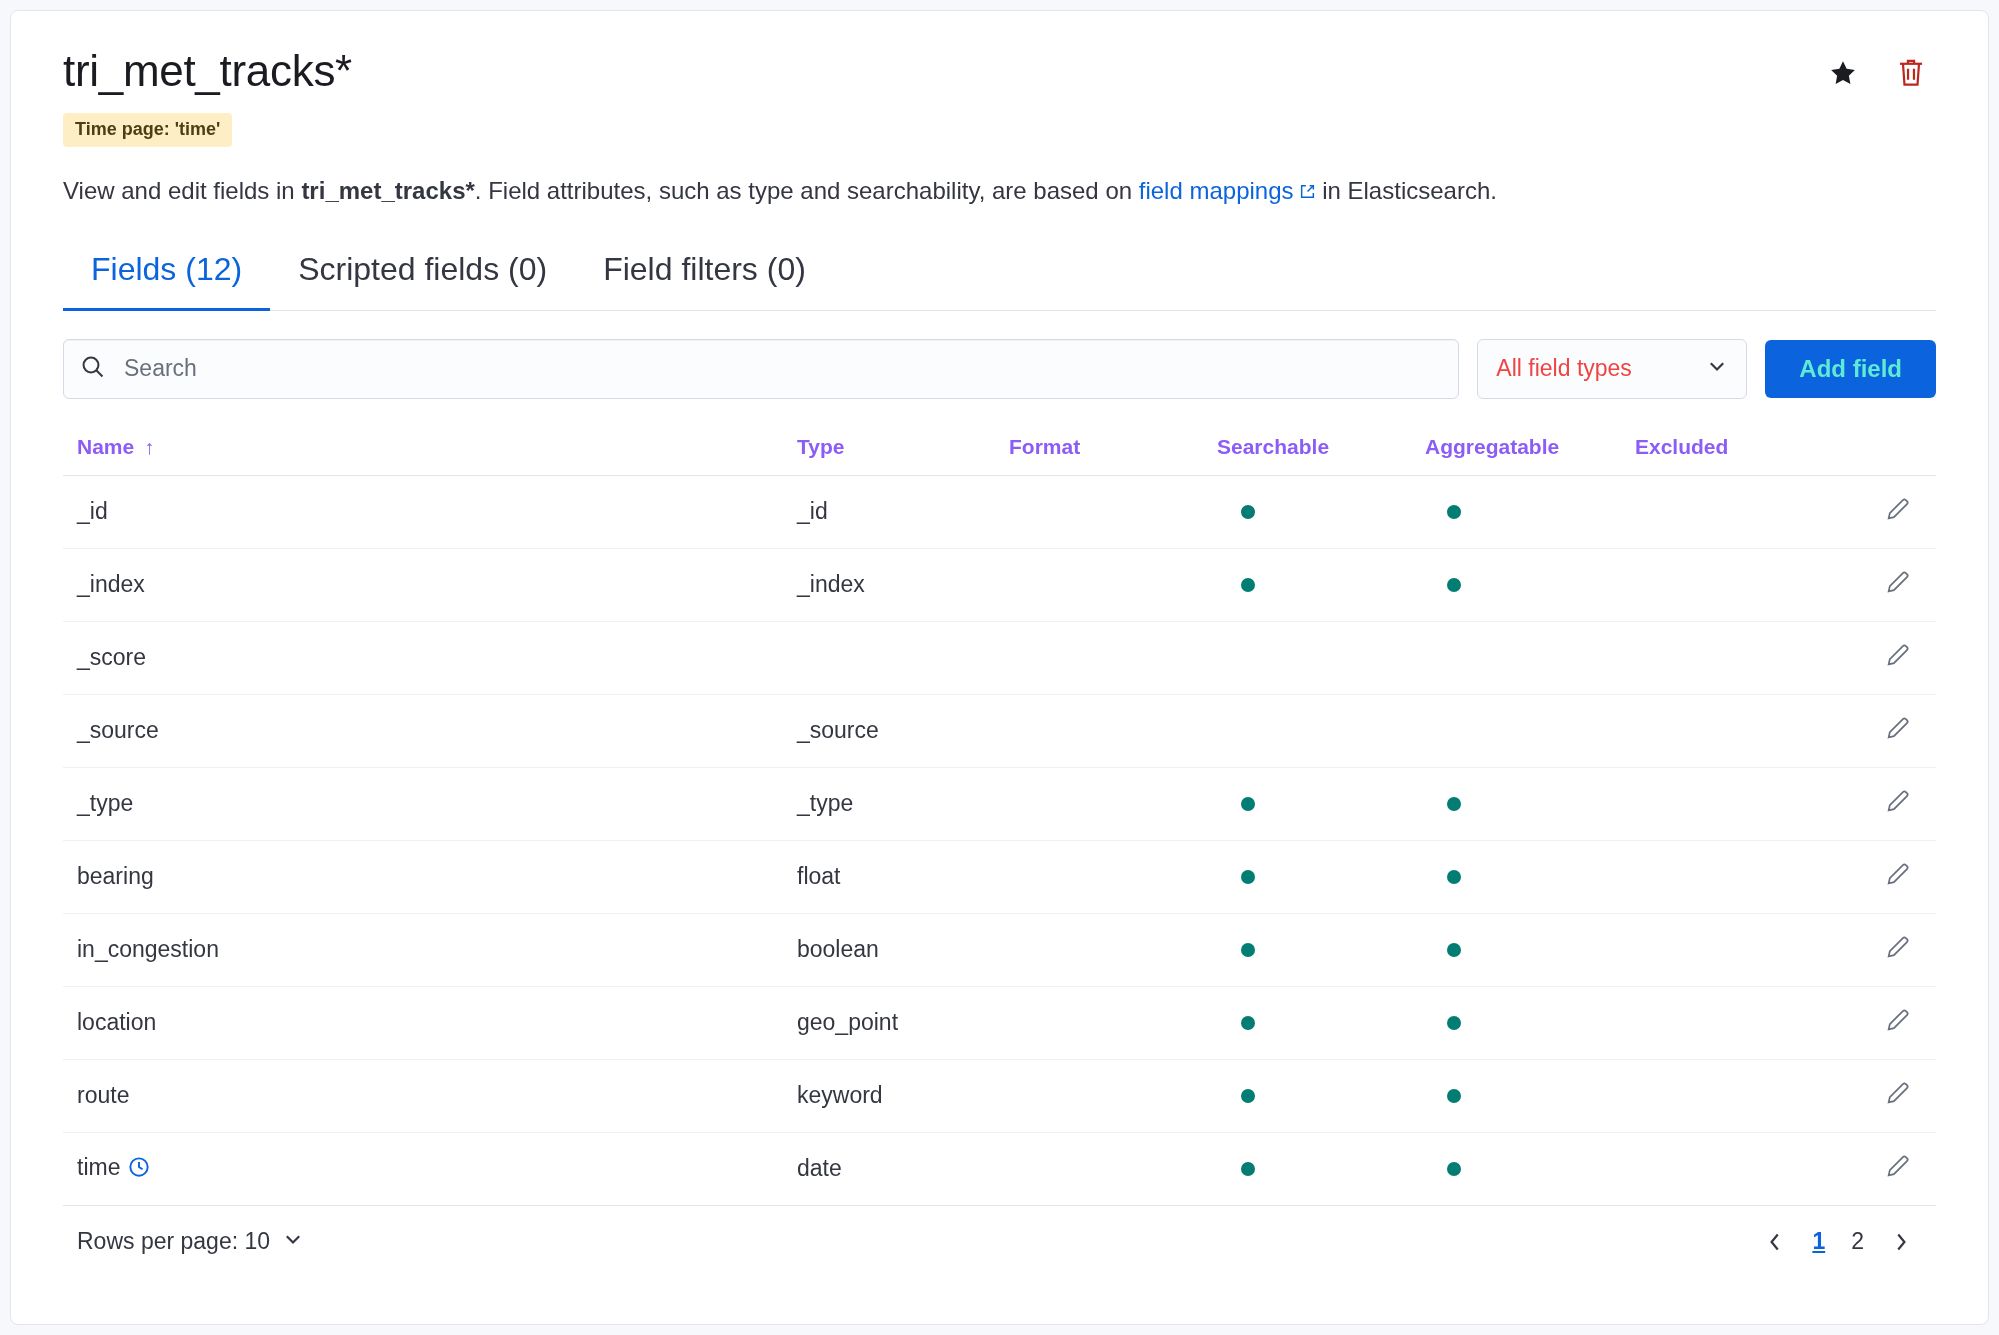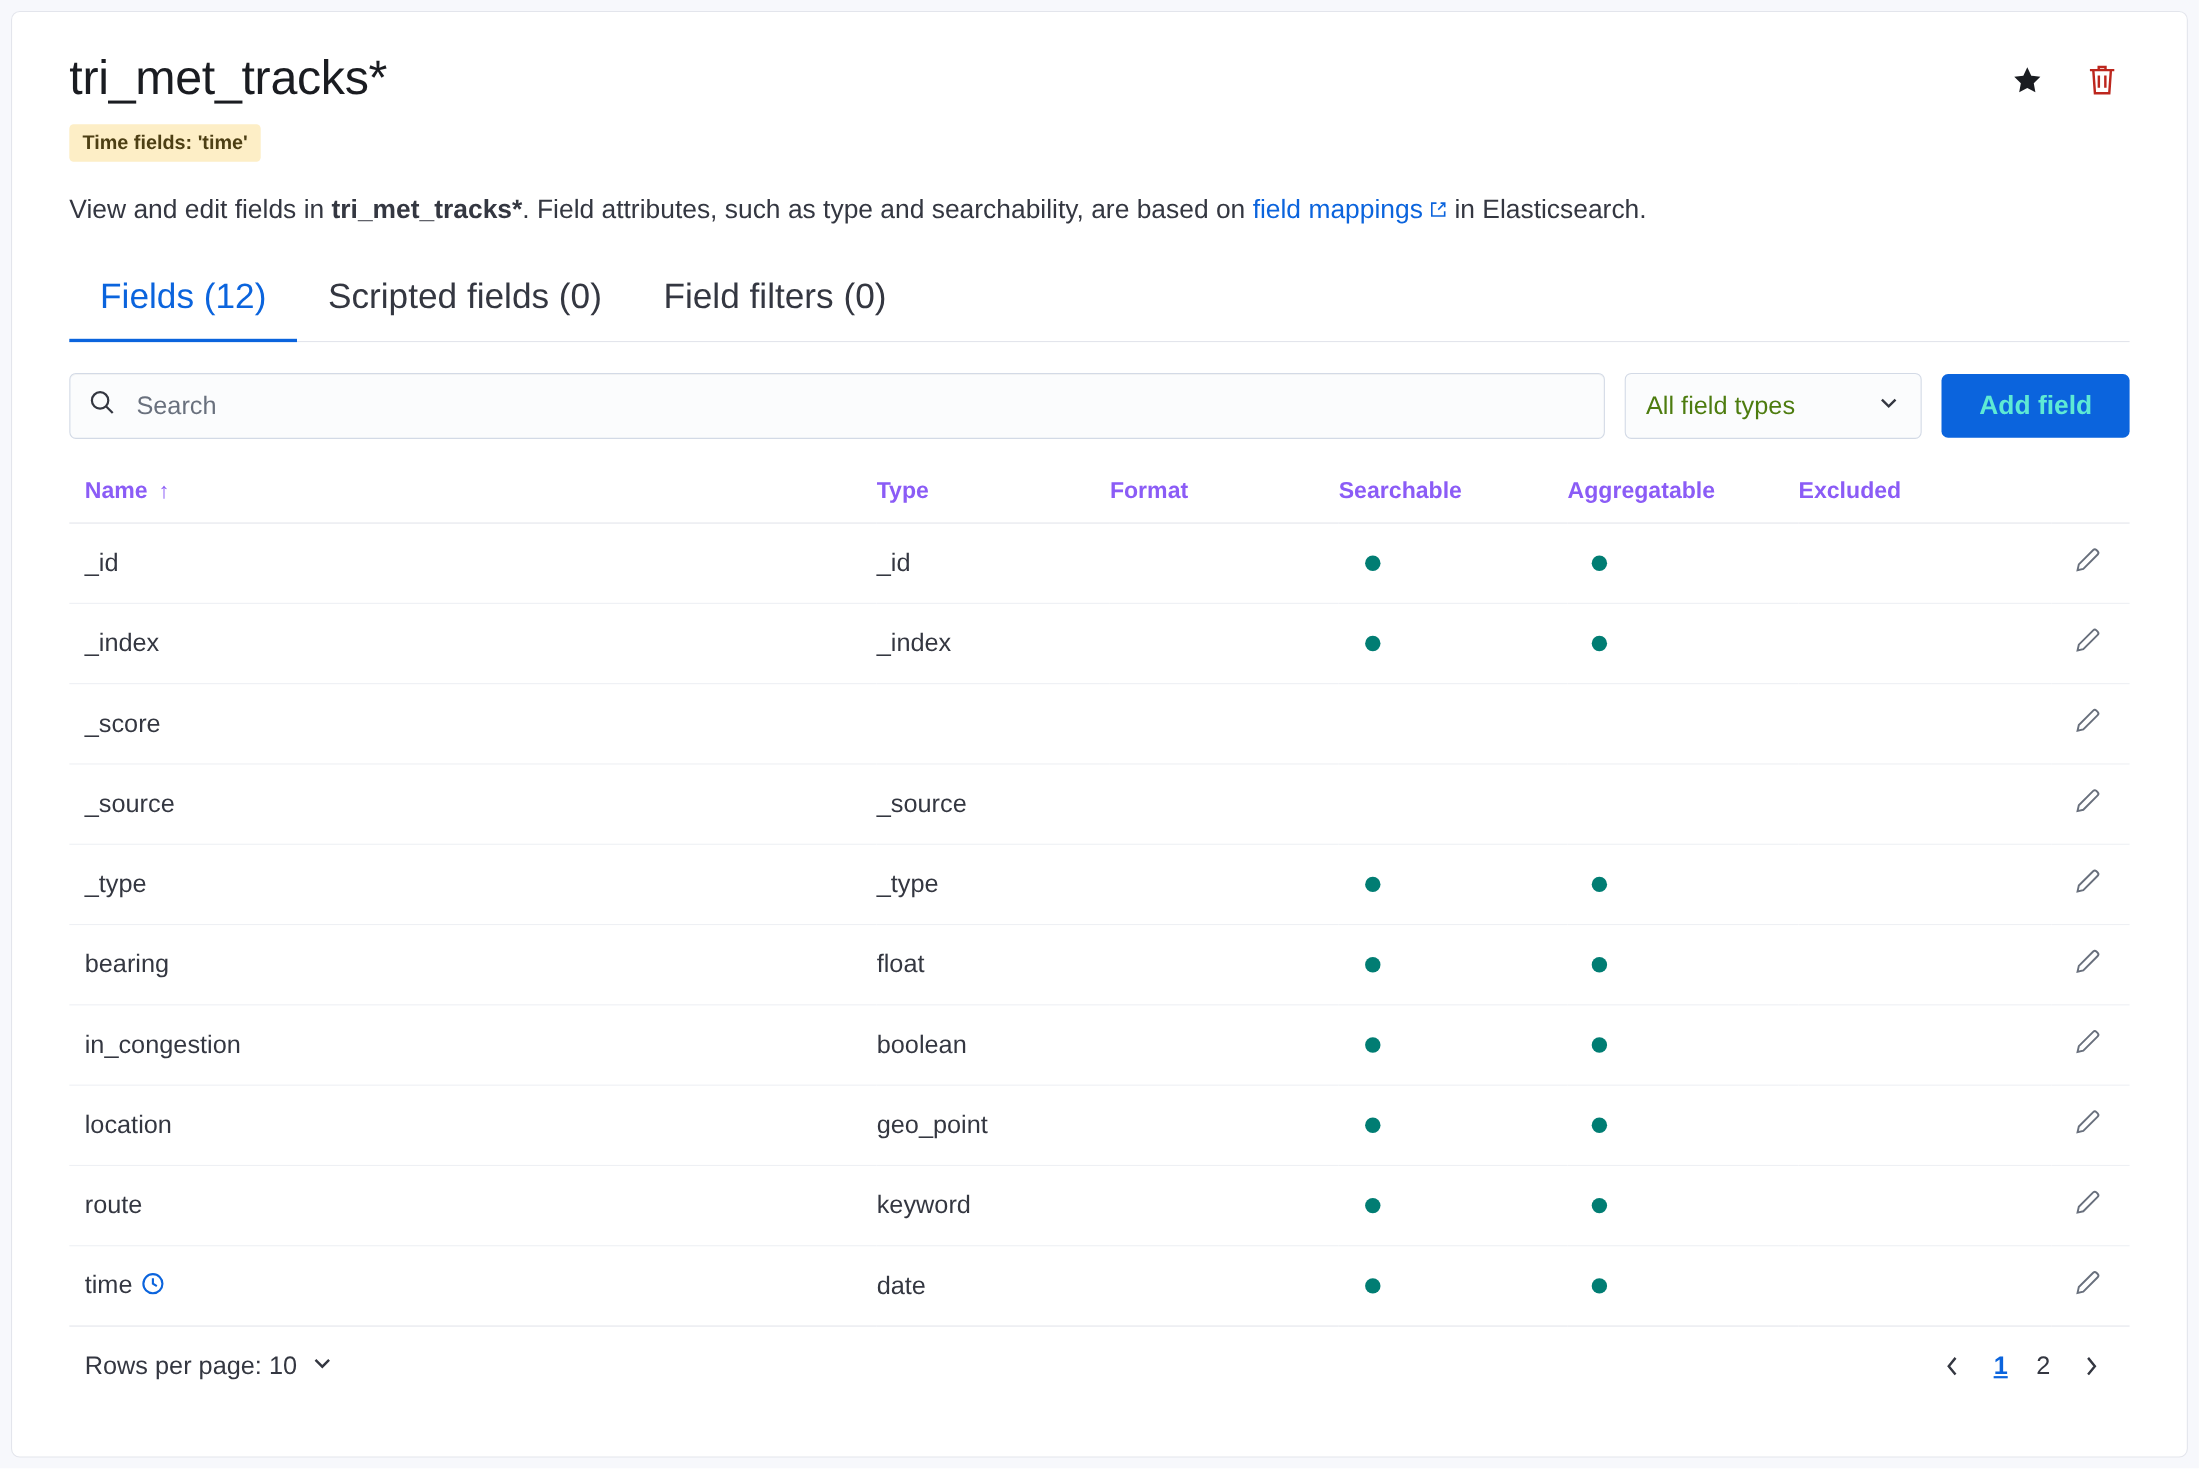--- a/index.html
+++ b/index.html
@@ -147,21 +147,21 @@
     height: 58px;
     min-width: 232px;
     background: #fbfcfd;
     border: 1px solid #d3dae6;
     border-radius: 6px;
     display: flex;
     align-items: center;
     justify-content: space-between;
     padding: 0 18px;
     font-size: 23px;
-    color: #4d7c0f;
+    color: #ef4444;
     cursor: pointer;
     gap: 2px;
   }
   .primary-btn {
     height: 58px;
     background: #0b64dd;
     color: #5eead4;
     border: none;
     border-radius: 6px;
     font-size: 24px;
@@ -288,21 +288,21 @@
           <svg width="30" height="32" viewBox="0 0 24 26" fill="none" stroke="currentColor" stroke-width="1.8">
             <path d="M3 5.5h18"></path>
             <path d="M9.5 5.5V3.2h5V5.5"></path>
             <path d="M5.5 5.5l1.2 17h10.6l1.2-17"></path>
             <path d="M9.6 9.5v9M14.4 9.5v9"></path>
           </svg>
         </button>
       </div>
     </div>
 
-    <div class="badge">Time fields: 'time'</div>
+    <div class="badge">Time page: 'time'</div>
 
     <div class="desc">
       <span>View and edit fields in </span><b>tri_met_tracks*</b><span>. Field attributes, such as type and searchability, are based on </span><a class="link">field mappings</a><span class="ext-icon"><svg width="17" height="17" viewBox="0 0 16 16" fill="none" stroke="#0b64dd" stroke-width="1.4">
             <path d="M6.5 2.5h-4v11h11v-4"></path>
             <path d="M10 2.5h3.5V6"></path>
             <path d="M13.2 2.8L8 8"></path>
           </svg></span><span> in Elasticsearch.</span>
     </div>
 
     <div class="tabs">

